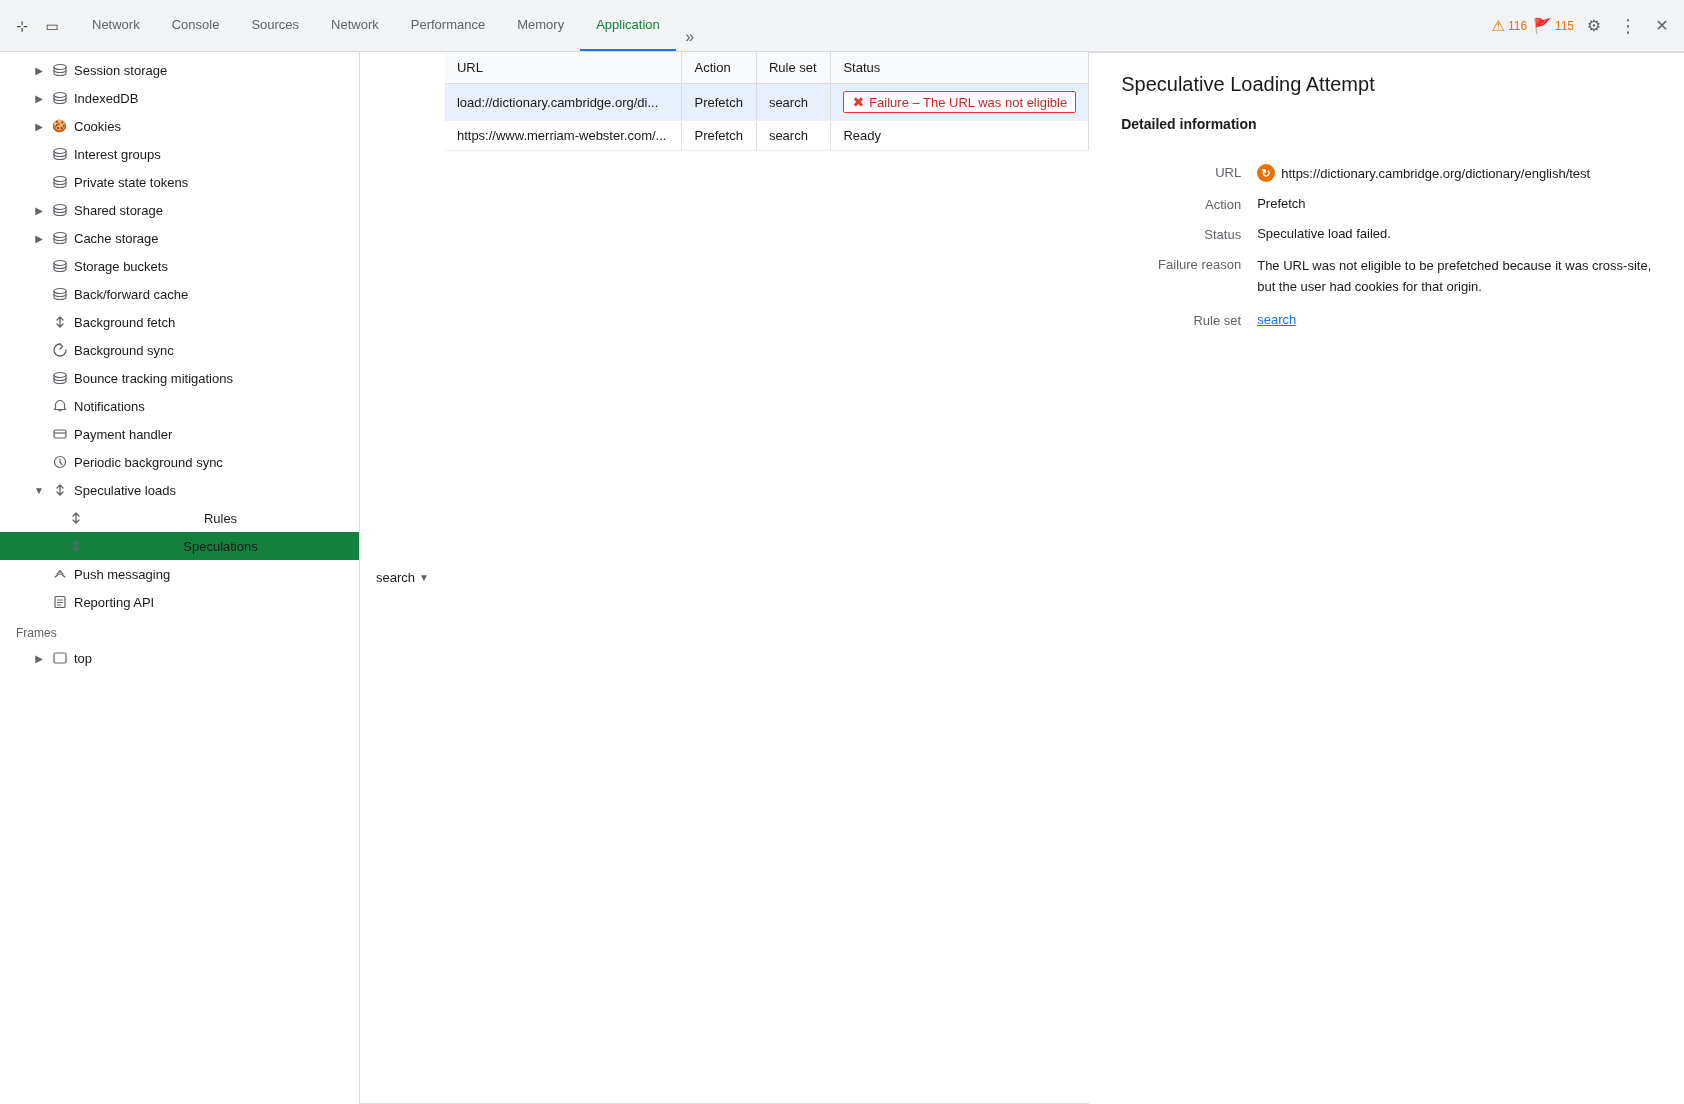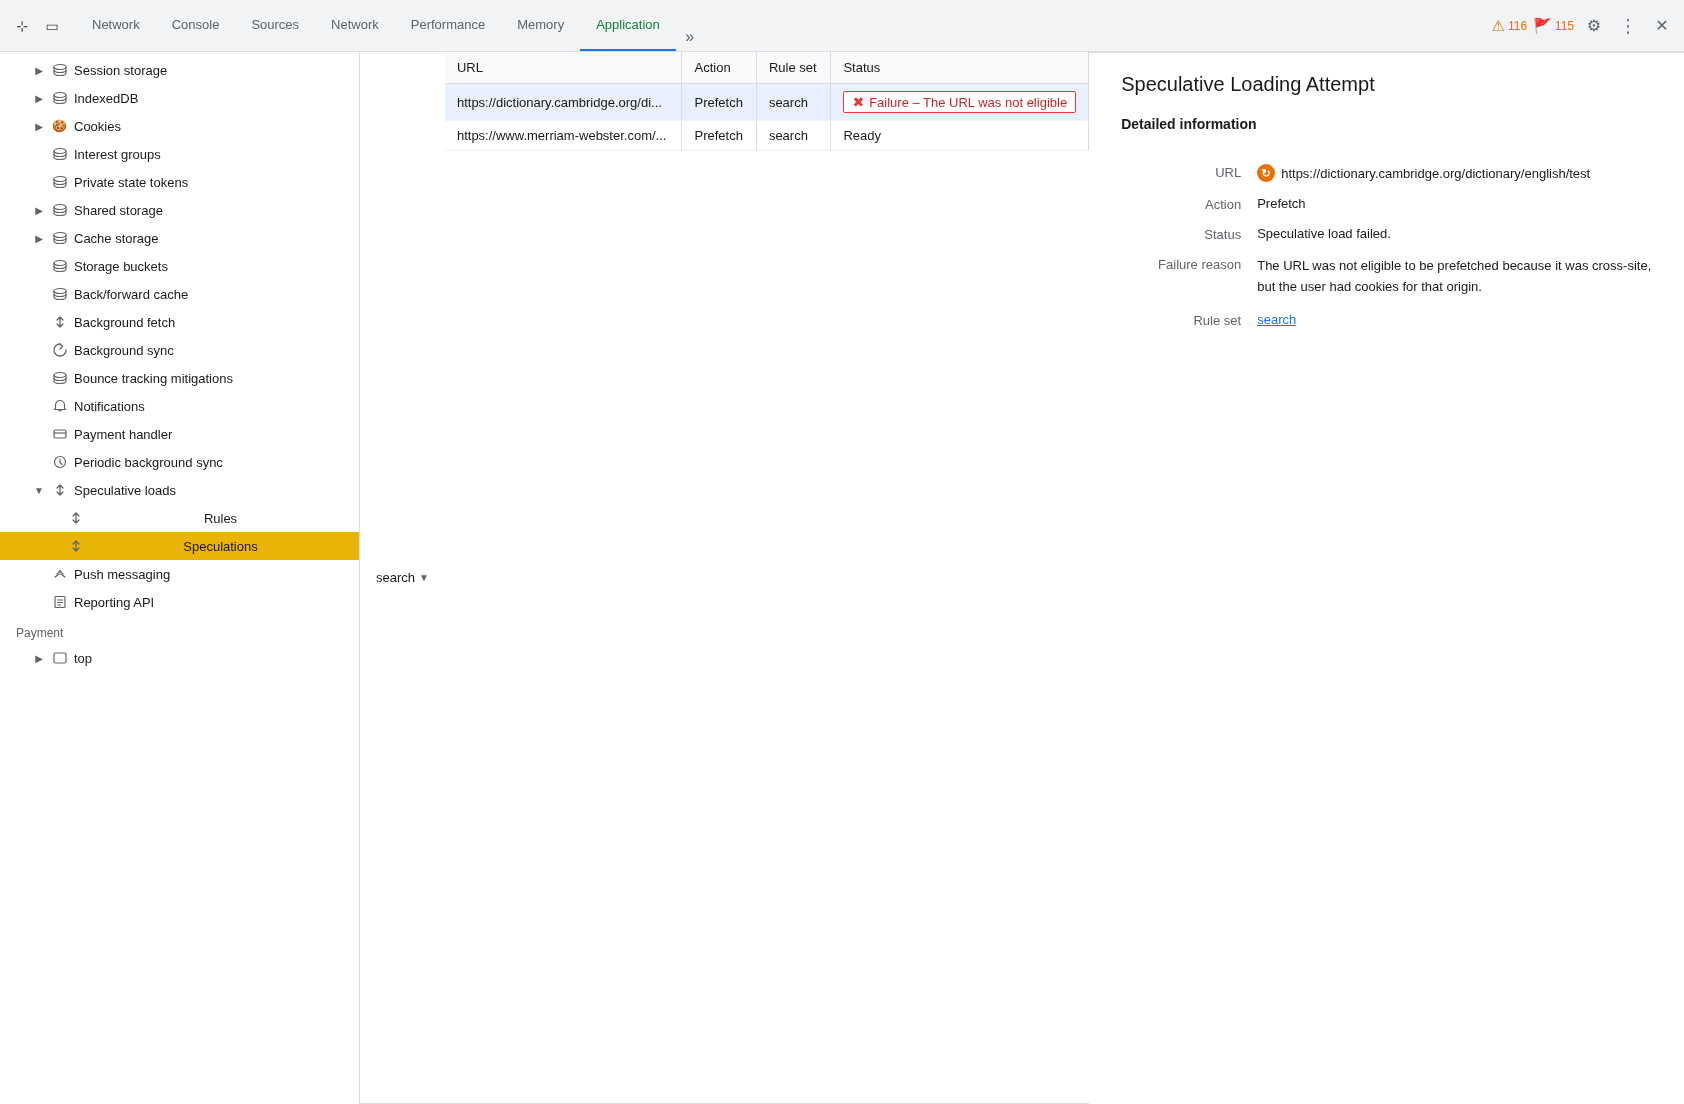--- a/index.html
+++ b/index.html
@@ -104,21 +104,21 @@
     .sidebar-item {
       display: flex;
       align-items: center;
       padding: 5px 8px 5px 16px;
       cursor: pointer;
       gap: 6px;
       min-height: 28px;
       color: #1a1a1a;
       font-size: 13px;
     }
-    .sidebar-item.selected { background: #eab308; }
+    .sidebar-item.selected { background: #15803d; }
     .sidebar-item.indented { padding-left: 32px; }
     .sidebar-item.indented2 { padding-left: 48px; text-align: center; }
     .sidebar-expand {
       width: 14px; height: 14px;
       display: flex; align-items: center; justify-content: center;
       font-size: 10px; color: #5f6368;
       flex-shrink: 0;
     }
     .sidebar-icon {
       width: 16px; height: 16px;
@@ -540,21 +540,21 @@
       <span class="sidebar-expand" style="opacity:0">▶</span>
       <span class="sidebar-icon">
         <svg width="14" height="14" viewBox="0 0 14 14" fill="none">
             <rect x="2" y="1.5" width="10" height="11" rx="1" stroke="#5f6368" stroke-width="1.2"></rect>
             <path d="M4.5 5h5M4.5 7.5h5M4.5 10h3" stroke="#5f6368" stroke-width="1.2" stroke-linecap="round"></path>
           </svg>
       </span>
       <span class="sidebar-label">Reporting API</span>
     </div>
 
-    <div class="sidebar-section-label">Payment</div>
+    <div class="sidebar-section-label">Frames</div>
     <div class="sidebar-item indented">
       <span class="sidebar-expand">▶</span>
       <span class="sidebar-icon">
         <svg width="14" height="12" viewBox="0 0 14 12" fill="none">
             <rect x="1" y="1" width="12" height="10" rx="1.5" stroke="#5f6368" stroke-width="1.2"></rect>
           </svg>
       </span>
       <span class="sidebar-label">top</span>
     </div>
   </div>
@@ -580,21 +580,21 @@
               <span>Rule set</span>
             </th>
             <th class="col-status">
               <span>Status</span>
             </th>
           </tr>
         </thead>
         <tbody>
           <tr class="row-selected">
             <td>
-              <span>https://dictionary.cambridge.org/di...</span>
+              <span>load://dictionary.cambridge.org/di...</span>
             </td>
             <td>
               <span>Prefetch</span>
             </td>
             <td>
               <span>search</span>
             </td>
             <td>
               <span class="status-failure">
                 <span class="status-failure-icon">✖</span>

